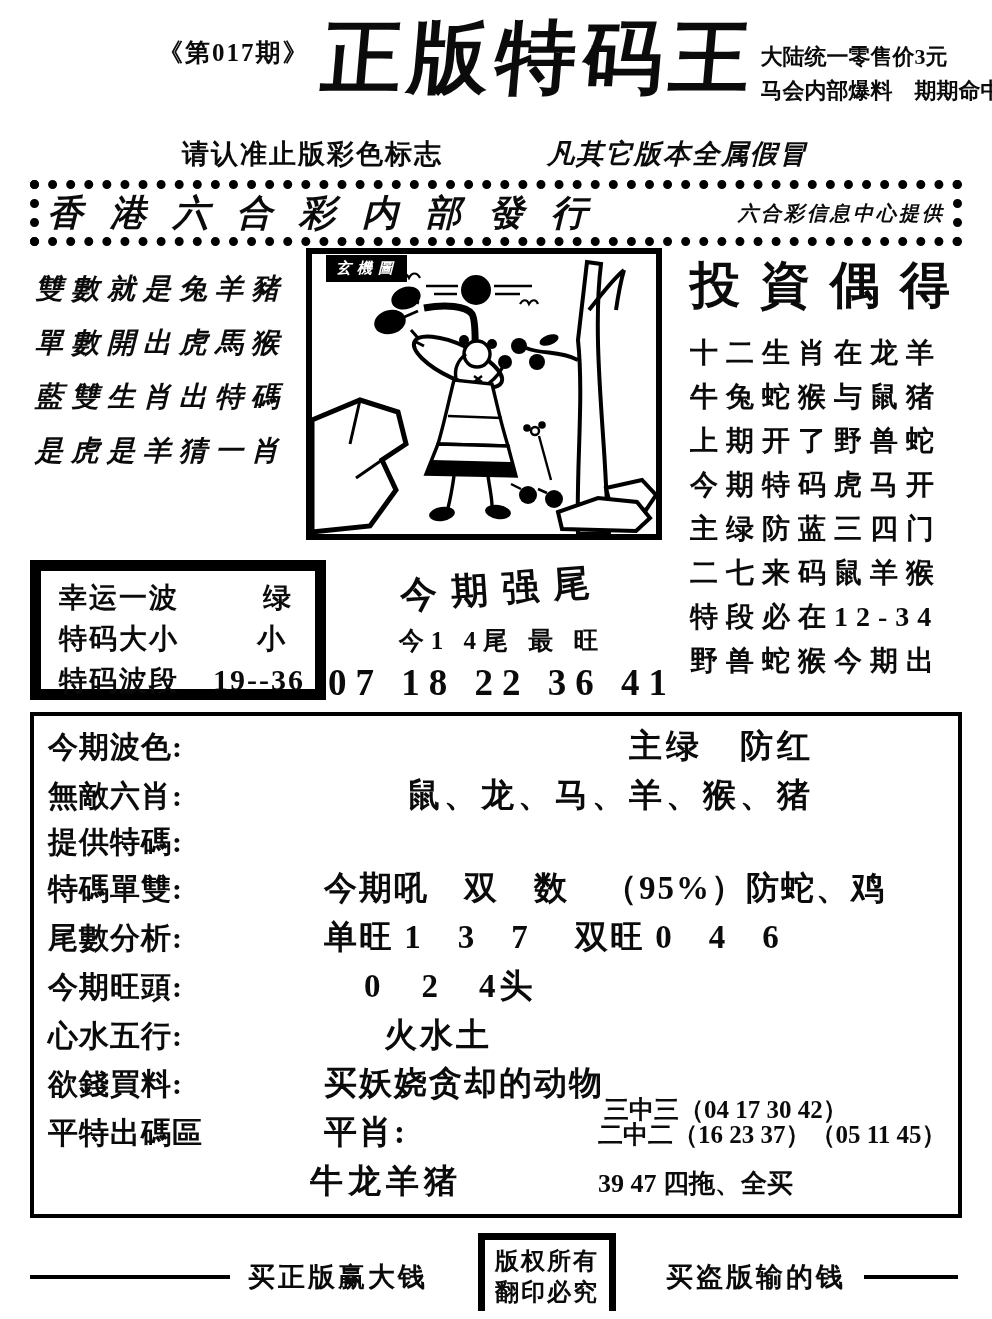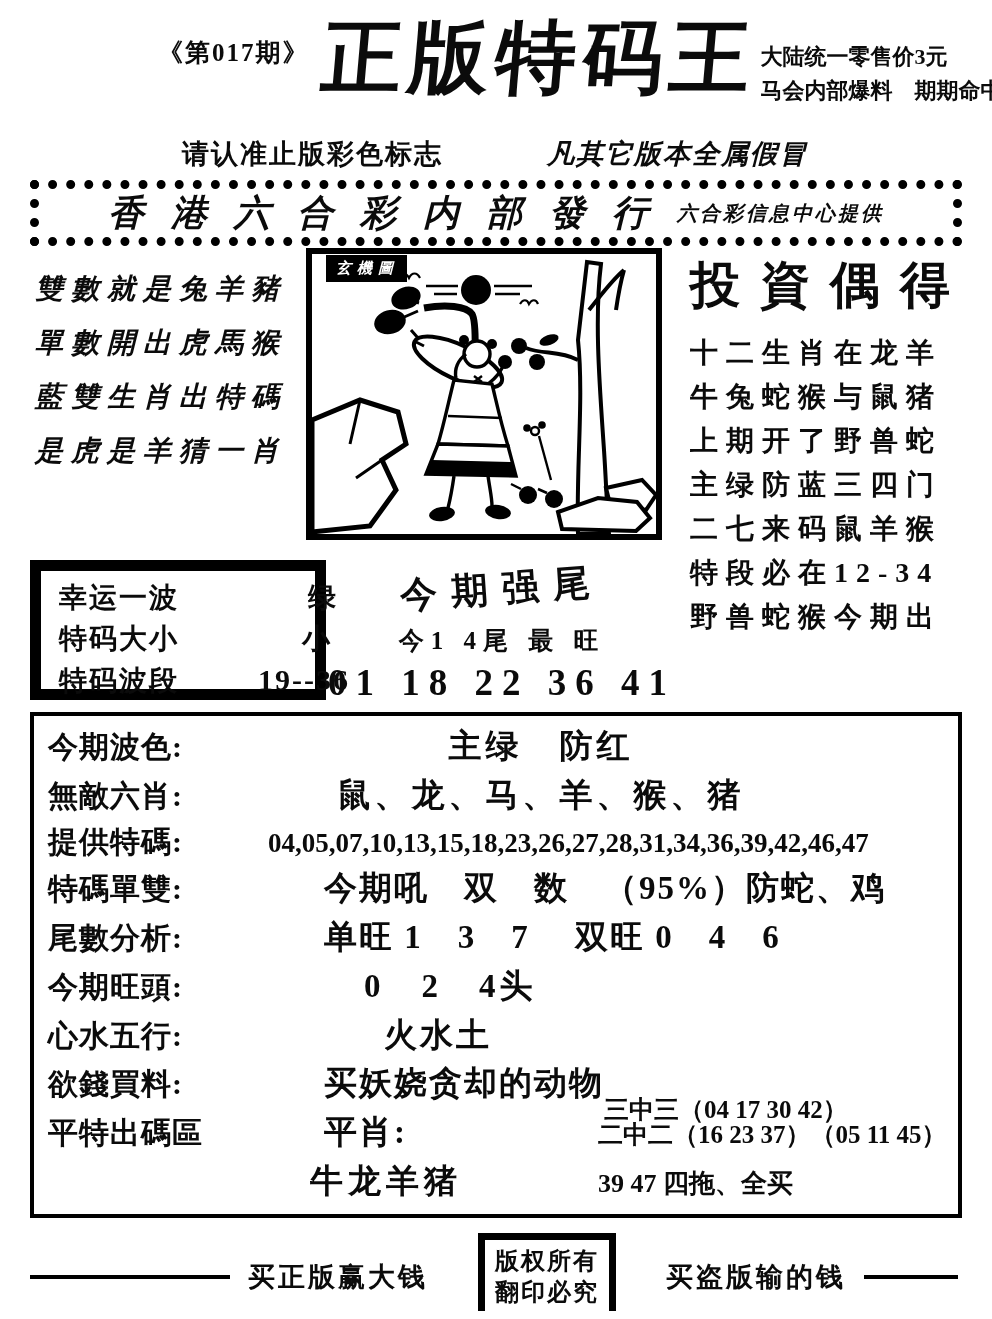--- a/index.html
+++ b/index.html
@@ -24,21 +24,21 @@
   .mast-right { font-size: 22px; font-weight: bold; margin-top: 20px; line-height: 1.55; white-space: nowrap; }
 
   
   .notices { display: flex; font-size: 27px; font-weight: bold; letter-spacing: 2px; margin: -4px 0 10px 0; height: 34px; }
   .notice-left { margin-left: 152px; }
   .notice-right { margin-left: 104px; font-style: italic; }
 
   
   .banner {
     border: 9px dotted #000; height: 66px;
-    display: flex; align-items: center; justify-content: center;
+    display: flex; align-items: center; justify-content: space-between;
     padding: 0 8px; white-space: nowrap;
   }
   .banner-main { font-size: 36px; font-weight: 900; font-style: italic; letter-spacing: 27px; }
   .banner-sub { font-size: 20px; font-weight: 900; font-style: italic; letter-spacing: 3px; margin-left: 2px; }
 
   
   .main-grid { display: flex; margin-top: 2px; height: 452px; }
   .left-stack { width: 648px; flex-shrink: 0; }
   .row1 { display: flex; height: 294px; }
 
@@ -50,21 +50,21 @@
   .mystery svg { display: block; width: 100%; height: 100%; }
   .corner-label {
     position: absolute; top: 7px; left: 20px;
     background: #000; color: #fff;
     font-size: 15px; font-weight: bold; letter-spacing: 6px;
     padding: 4px 8px 4px 10px; font-style: italic;
   }
 
   .row2 { display: flex; margin-top: 18px; height: 140px; }
   .lucky { border: 11px solid #000; width: 296px; flex-shrink: 0; padding: 6px 0 6px 18px; }
-  .lrow { display: flex; font-size: 28px; font-weight: 900; line-height: 41px; white-space: nowrap; align-items: baseline; gap: 45px; }
+  .lrow { display: flex; font-size: 28px; font-weight: 900; line-height: 41px; white-space: nowrap; align-items: baseline; }
   .llbl { width: 152px; letter-spacing: 2px; flex-shrink: 0; }
   .lval { margin-left: 46px; letter-spacing: 2px; }
   .lrow.wave .lval { margin-left: 52px; }
   .lrow.range .lval { margin-left: 2px; font-size: 30px; }
 
   .strongtail { flex: 1; text-align: center; padding-top: 2px; }
   .st-title { font-size: 37px; font-weight: 900; letter-spacing: 14px; transform: rotate(-4deg); display: inline-block; margin-top: 2px; white-space: nowrap; }
   .st-sub { font-size: 25px; font-weight: 900; letter-spacing: 7px; margin-top: 10px; white-space: nowrap; }
   .st-nums { font-size: 37px; font-weight: 900; letter-spacing: 9px; margin-top: 4px; white-space: nowrap; }
 
@@ -74,21 +74,21 @@
 
   
   .bigtable {
     border: 4px solid #000; margin-top: 12px; height: 506px;
     padding: 8px 14px 6px 14px;
     display: flex; flex-direction: column; justify-content: space-between;
   }
   .trow { display: flex; align-items: baseline; }
   .tlbl { font-size: 30px; font-weight: 900; letter-spacing: 1px; width: 220px; flex-shrink: 0; white-space: nowrap; }
   .tval { font-size: 33px; font-weight: 900; white-space: nowrap; }
-  .trow.center .tval { flex: 1; text-align: center; padding-right: 130px; letter-spacing: 4px; }
+  .trow.center .tval { flex: 1; text-align: right; padding-right: 130px; letter-spacing: 4px; }
   .trow.nums .tval { font-size: 27px; letter-spacing: 0px; font-weight: bold; }
   .trow.indent .tval { margin-left: 56px; letter-spacing: 2px; }
   .trow.indent2 .tval { margin-left: 96px; letter-spacing: 4px; }
   .trow.indent3 .tval { margin-left: 116px; letter-spacing: 3px; }
   .tnote { margin-left: auto; width: 346px; font-size: 25px; font-weight: bold; white-space: nowrap; flex-shrink: 0; }
   .trow.buy .tnote { align-self: flex-end; transform: translateY(20px); }
   .trow.last { padding-bottom: 4px; gap: 16px; }
   .trow.last .tval { margin-left: 262px; letter-spacing: 5px; }
   .trow.last .tnote { font-size: 26px; }
 
@@ -228,49 +228,49 @@
           </div>
           <div class="lrow range">
             <span class="llbl">特码波段</span>
             <span class="lval">19--36</span>
           </div>
         </section>
 
         <section class="strongtail">
           <div><span class="st-title">今期强尾</span></div>
           <div class="st-sub">今1 4尾 最 旺</div>
-          <div class="st-nums">01 18 22 36 41</div>
+          <div class="st-nums">07 18 22 36 41</div>
         </section>
       </div>
     </div>
 
     <aside class="insight">
       <h2 class="insight-title">投資偶得</h2>
       <div class="iline">十二生肖在龙羊</div>
       <div class="iline">牛兔蛇猴与鼠猪</div>
       <div class="iline">上期开了野兽蛇</div>
+      <div class="iline">今期特码虎马开</div>
       <div class="iline">主绿防蓝三四门</div>
       <div class="iline">二七来码鼠羊猴</div>
       <div class="iline">特段必在12-34</div>
       <div class="iline">野兽蛇猴今期出</div>
     </aside>
   </div>
 
   <section class="bigtable">
     <div class="trow center">
       <span class="tlbl">今期波色:</span>
       <span class="tval">主绿　防红</span>
     </div>
     <div class="trow center">
       <span class="tlbl">無敵六肖:</span>
       <span class="tval">鼠、龙、马、羊、猴、猪</span>
     </div>
     <div class="trow nums">
       <span class="tlbl">提供特碼:</span>
-      <span class="tval">04,05,07,10,13,15,18,23,26,27,28,31,34,36,39,42,46,47</span>
     </div>
     <div class="trow indent">
       <span class="tlbl">特碼單雙:</span>
       <span class="tval">今期吼　双　数　（95%）防蛇、鸡</span>
     </div>
     <div class="trow indent">
       <span class="tlbl">尾數分析:</span>
       <span class="tval">单旺 1　3　7　 双旺 0　4　6</span>
     </div>
     <div class="trow indent2">

